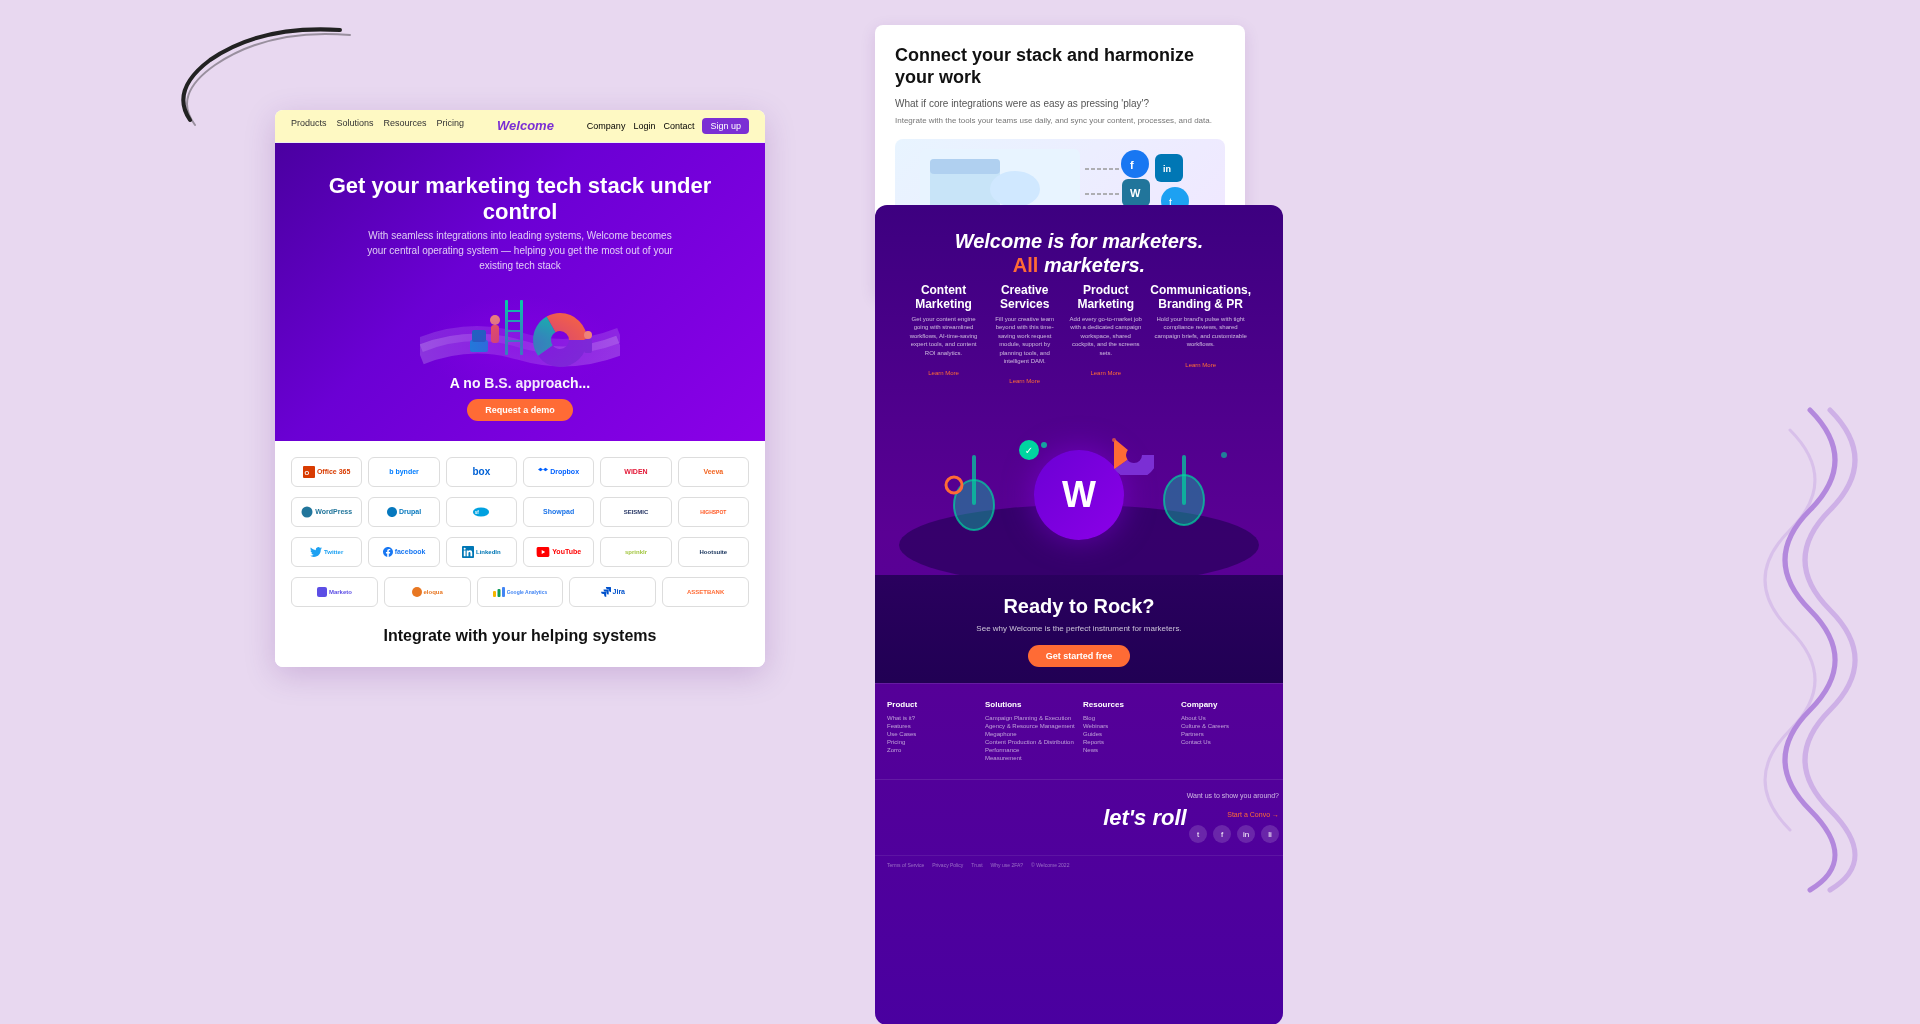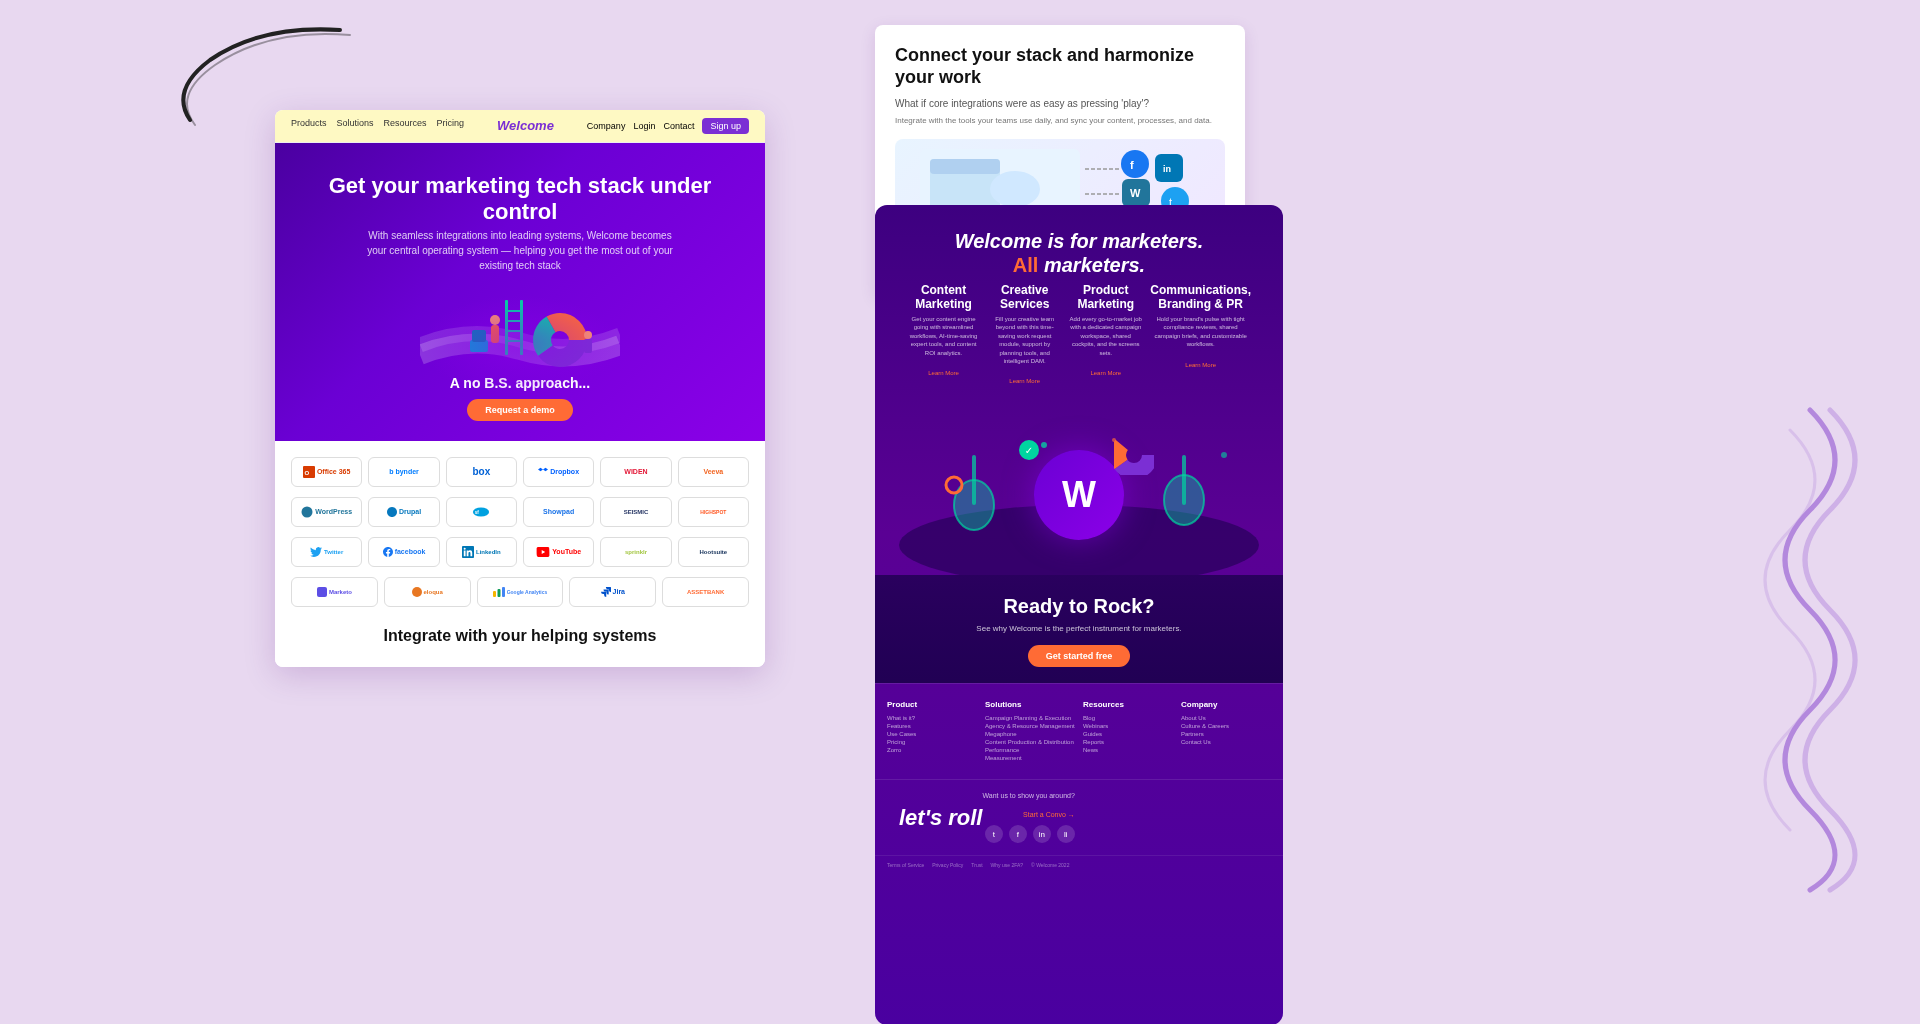--- a/index.html
+++ b/index.html
@@ -370,23 +370,23 @@
       list-style: none;
     }
     .footer-col ul li {
       font-size: 6px;
       color: rgba(255,255,255,0.6);
       margin-bottom: 2px;
     }
 
     
     .lets-roll {
-      padding: 12px 24px;
-      display: flex;
-      justify-content: flex-start;
+      padding: 12px 4px;
+      display: flex;
+      justify-content: flex-end;
       align-items: center;
       border-top: 1px solid rgba(255,255,255,0.1);
     }
     .lets-roll-text {
       font-size: 22px;
       font-weight: 900;
       color: #fff;
       font-style: italic;
     }
     .lets-roll-right {

